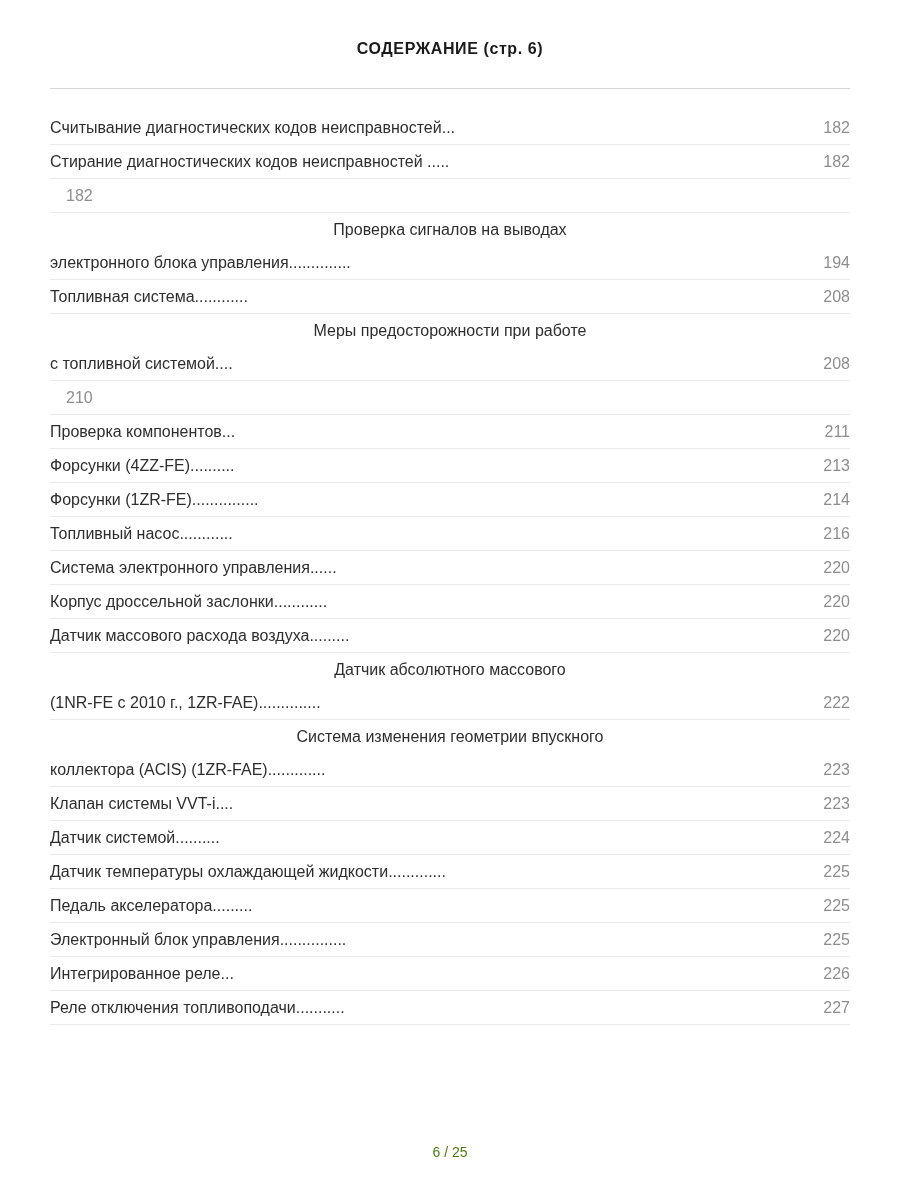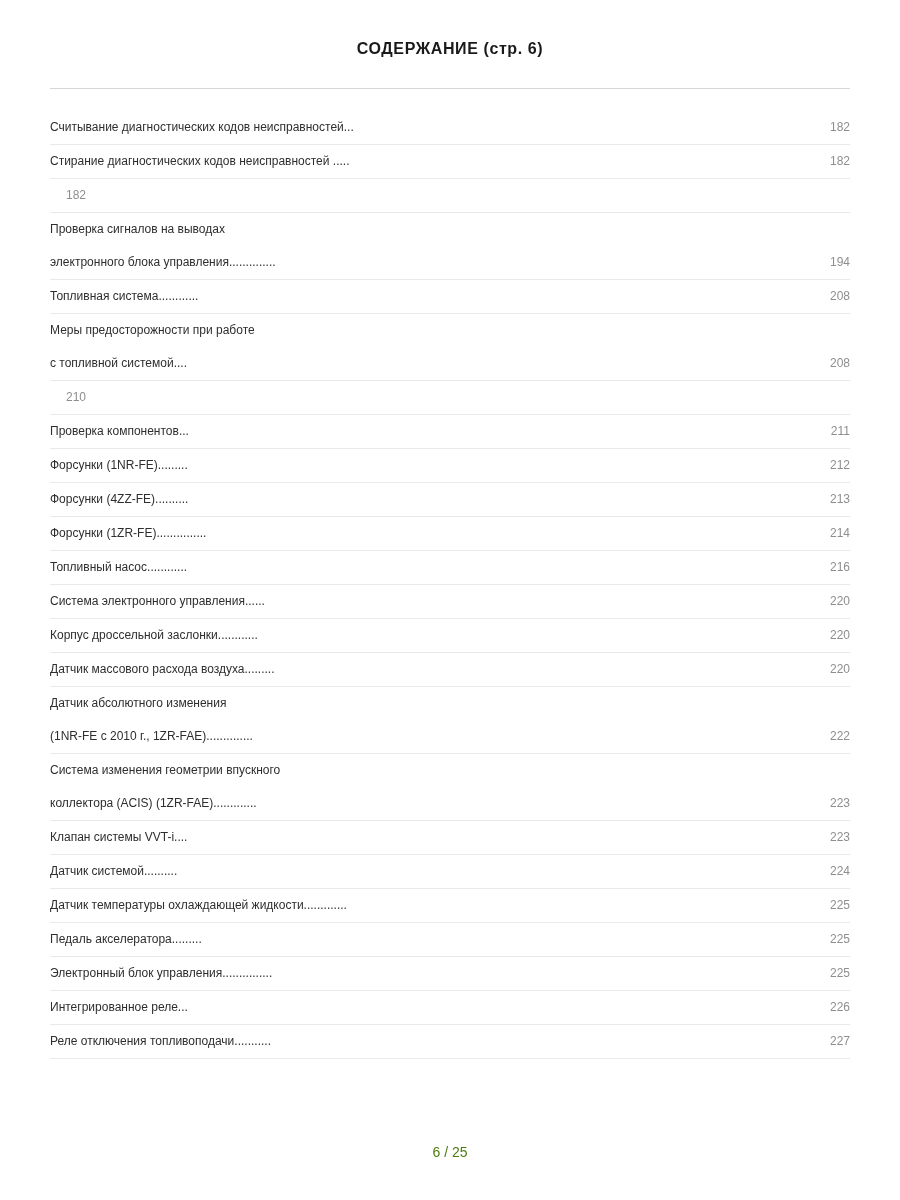--- a/index.html
+++ b/index.html
@@ -33,21 +33,22 @@
   .title-divider {
     margin-top: 30px;
     border-bottom: 1px solid #d6d6d6;
     height: 0;
   }
   .toc-list {
     margin-top: 22px;
   }
   .toc-entry {
     border-bottom: 1px solid #e9e9e9;
-    font-size: 12px;
+    font-size: 16px;
+    text-align: center;
   }
   .entry-line {
     line-height: 33px;
     color: #2e2e2e;
     white-space: nowrap;
     overflow: hidden;
   }
   .entry-last {
     display: flex;
     justify-content: space-between;
@@ -133,26 +134,20 @@
     </div>
   </div>
 
   <div class="toc-entry">
     <div class="entry-last">
       <span class="entry-text">Проверка компонентов...</span>
       <span class="entry-page">211</span>
     </div>
   </div>
 
-  <div class="toc-entry">
-    <div class="entry-last">
-      <span class="entry-text">Форсунки (1NR-FE).........</span>
-      <span class="entry-page">212</span>
-    </div>
-  </div>
 
   <div class="toc-entry">
     <div class="entry-last">
       <span class="entry-text">Форсунки (4ZZ-FE)..........</span>
       <span class="entry-page">213</span>
     </div>
   </div>
 
   <div class="toc-entry">
     <div class="entry-last">
@@ -183,21 +178,21 @@
   </div>
 
   <div class="toc-entry">
     <div class="entry-last">
       <span class="entry-text">Датчик массового расхода воздуха.........</span>
       <span class="entry-page">220</span>
     </div>
   </div>
 
   <div class="toc-entry">
-    <div class="entry-line">Датчик абсолютного изменения</div>
+    <div class="entry-line">Датчик абсолютного массового</div>
         <div class="entry-last">
       <span class="entry-text">(1NR-FE с 2010 г., 1ZR-FAE)..............</span>
       <span class="entry-page">222</span>
     </div>
   </div>
 
   <div class="toc-entry">
     <div class="entry-line">Система изменения геометрии впускного</div>
         <div class="entry-last">
       <span class="entry-text">коллектора (ACIS) (1ZR-FAE).............</span>

